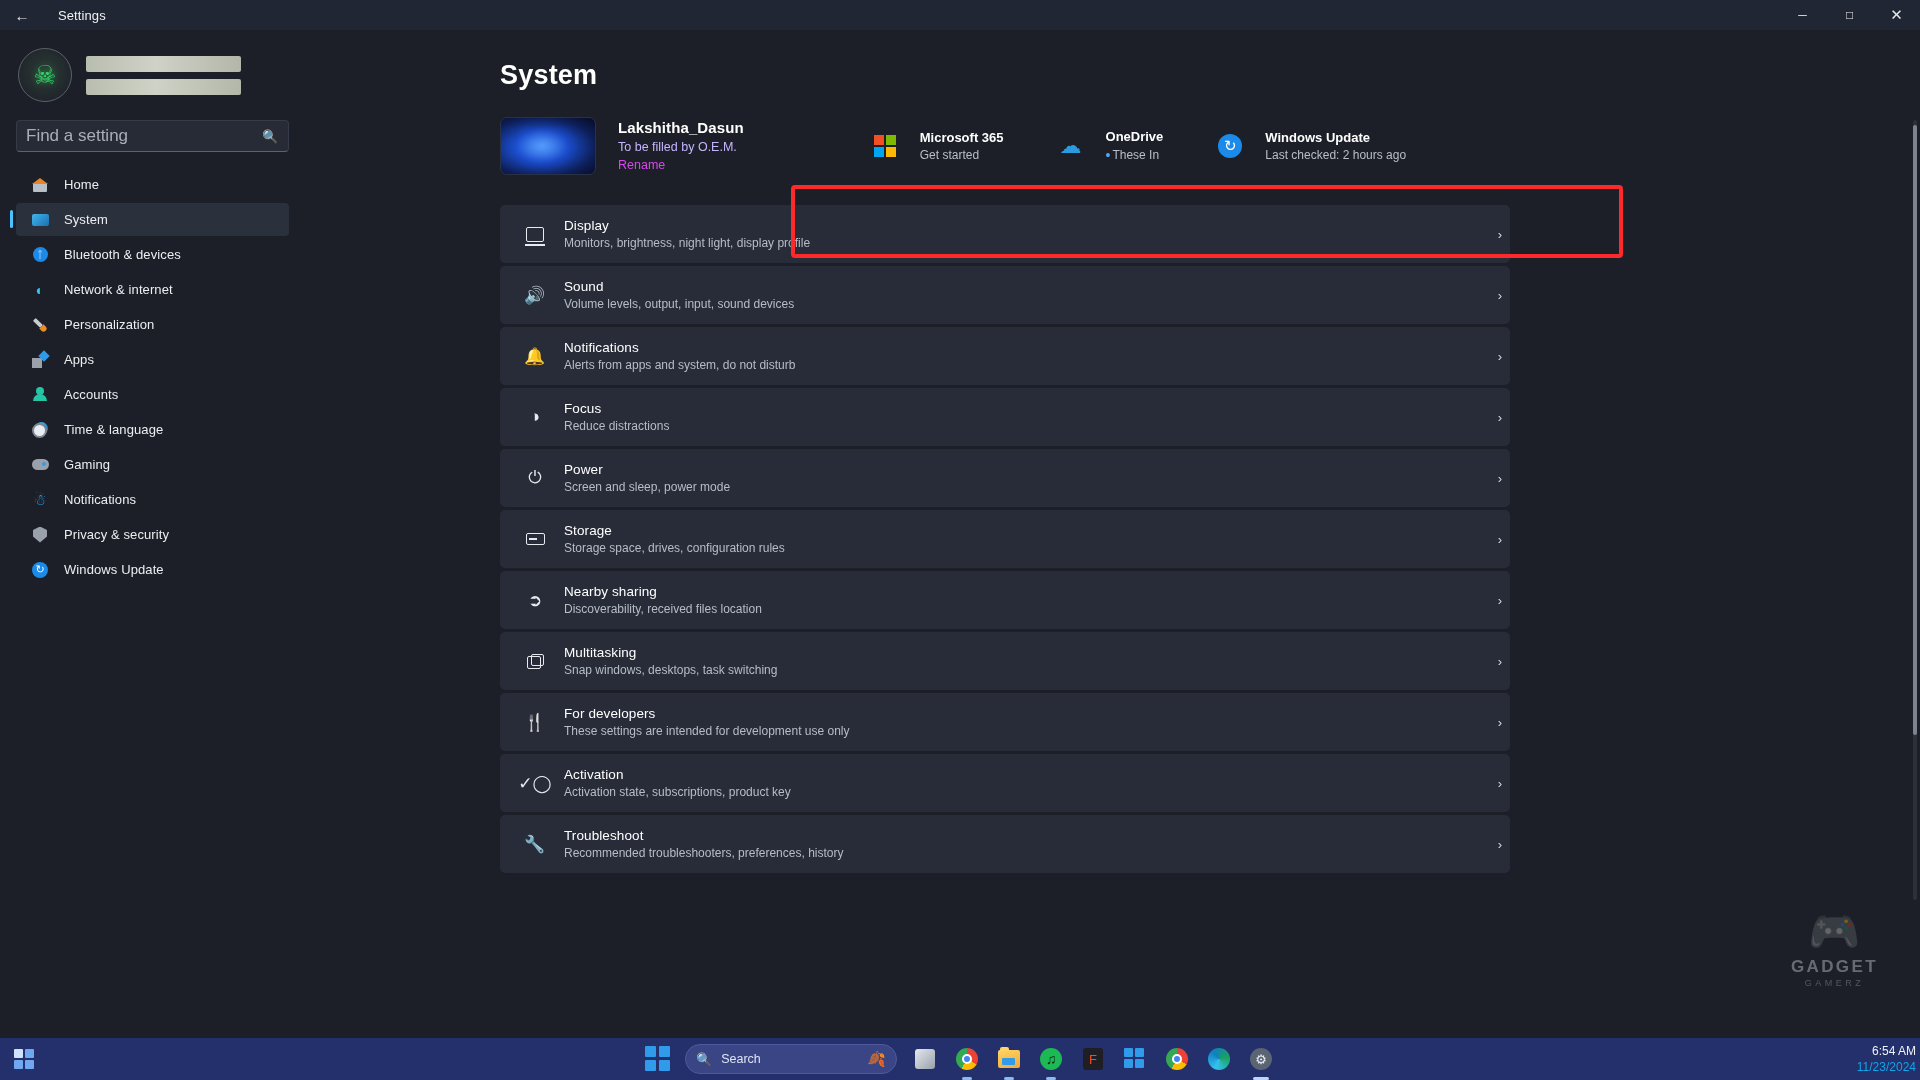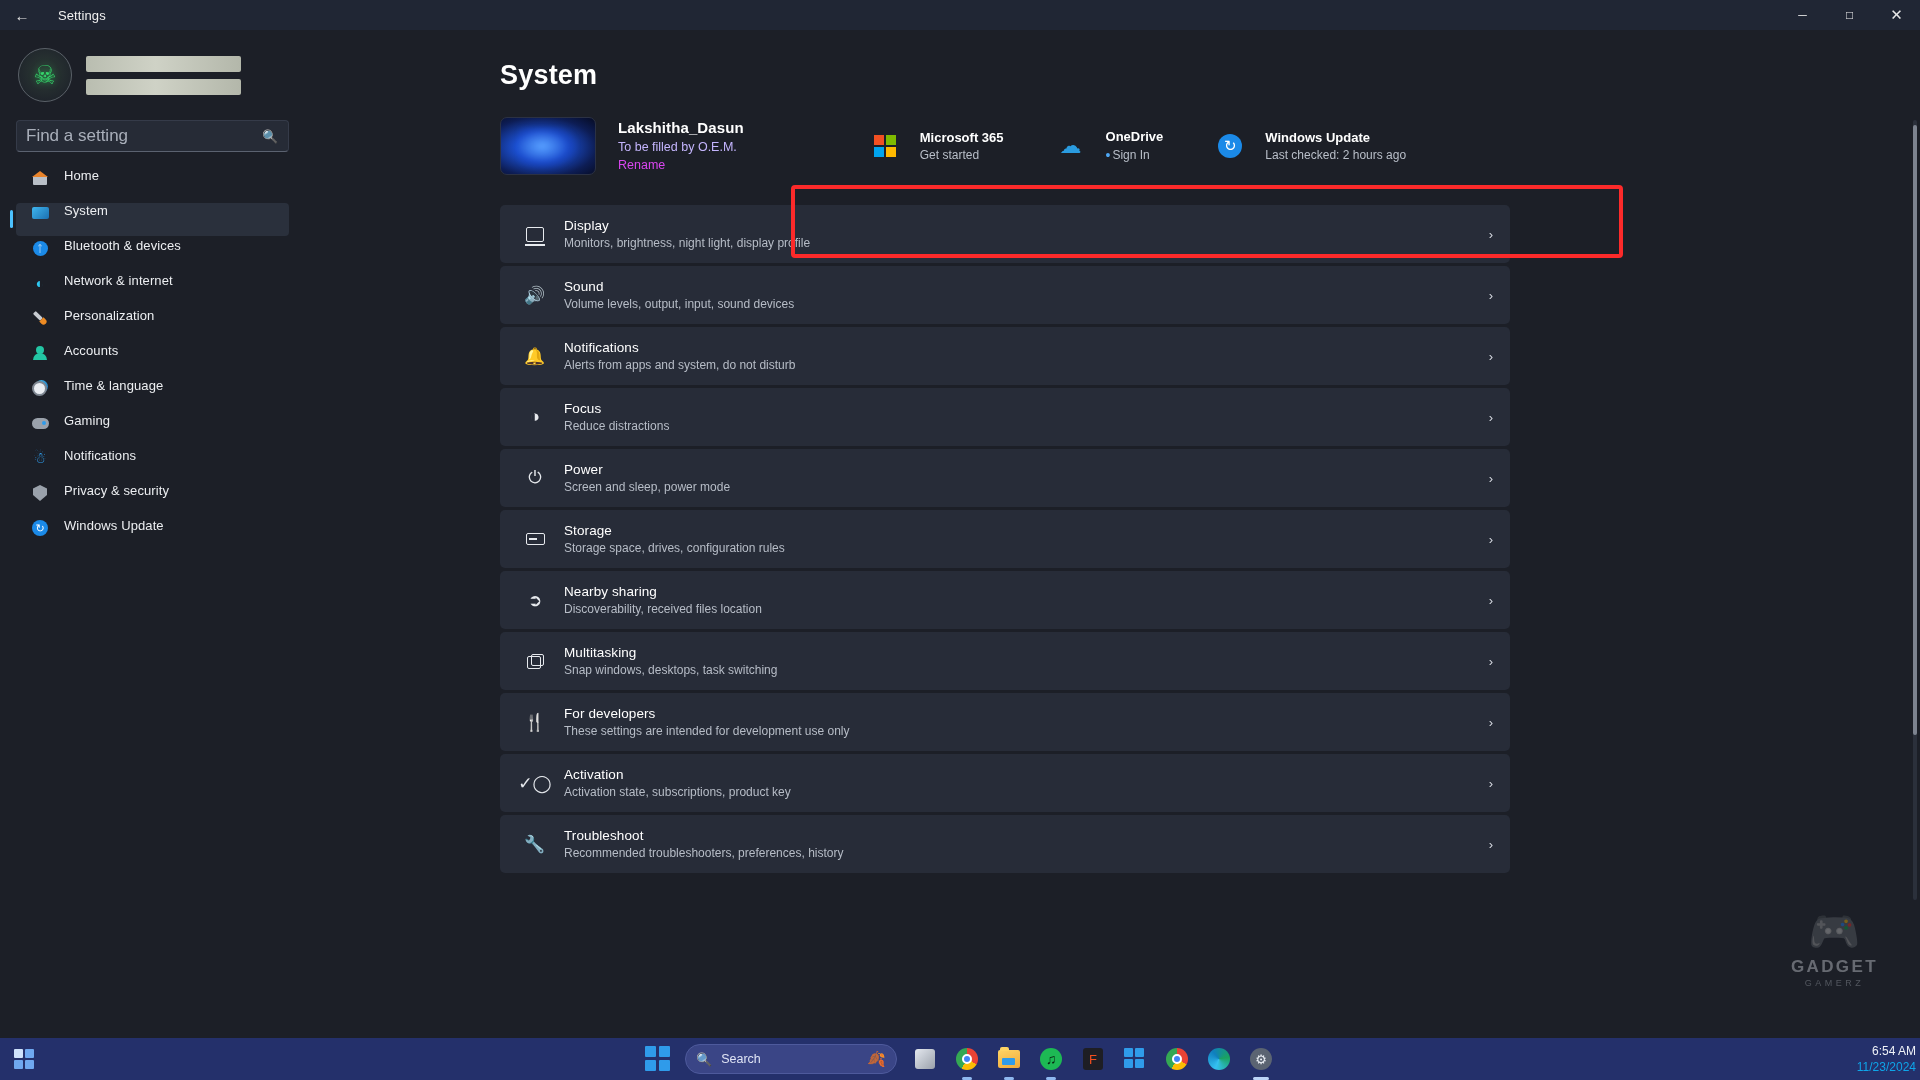--- a/index.html
+++ b/index.html
@@ -57,21 +57,21 @@
   .search-box input {
     flex: 1; background: transparent; border: none; outline: none;
     color: #d8dce3; font-size: 17px; font-family: "Liberation Sans", sans-serif;
   }
   .search-box input::placeholder { color: #a9afba; }
   .search-ico { color: #cfd4dc; font-size: 13px; margin-left: 4px; }
 
   .nav { margin-top: 16px; }
   .nav-item {
     position: relative; height: 33px; margin: 0 16px 2px 16px;
-    display: flex; border-radius: 4px; padding-left: 12px;
+    display: flex; align-items: center; border-radius: 4px; padding-left: 12px;
   }
   .nav-item.active { background: #2a303c; }
   .nav-item.active::before {
     content: ""; position: absolute; left: -6px; top: 7px; width: 3px; height: 18px;
     background: #4cc2ff; border-radius: 2px;
   }
   .nav-ico { width: 24px; height: 20px; display: flex; align-items: center; justify-content: center;
              font-size: 14px; flex: 0 0 auto; }
   .nav-label { color: #eceef1; font-size: 13px; margin-left: 12px; letter-spacing: .1px; }
 
@@ -156,21 +156,21 @@
   .ms-logo i:nth-child(3) { background: #00a4ef; }
   .ms-logo i:nth-child(4) { background: #ffb900; }
   .od-cloud { color: #2a9bdf; font-size: 22px; line-height: 1; }
   .wu-circle { width: 24px; height: 24px; border-radius: 50%; background: #1b8ae8;
                color: #fff; font-size: 15px; display:flex; align-items:center; justify-content:center; }
 
   
   .list { margin: 30px 0 0 195px; width: 1010px; }
   .row {
     height: 58px; background: #272c38; border-radius: 5px; margin-bottom: 3px;
-    display: flex; align-items: center; padding: 0 17px 0 20px; position: relative;
+    display: flex; align-items: center; padding: 0 8px 0 20px; position: relative;
   }
   .row-ico { width: 30px; color: #e7eaee; font-size: 17px; display:flex; align-items:center; justify-content:center; flex:0 0 auto; }
   .row-text { margin-left: 14px; }
   .row-title { color: #ffffff; font-size: 13.5px; letter-spacing: .1px; }
   .row-sub { color: #b7bdc7; font-size: 12px; margin-top: 3px; }
   .row-chev { margin-left: auto; color: #d5d9e0; font-size: 13px; }
 
   .highlight-box {
     position: absolute; left: 486px; top: 155px; width: 832px; height: 73px;
     border: 4px solid #fc2a2a; border-radius: 4px; pointer-events: none; z-index: 5;
@@ -318,20 +318,26 @@
         <span class="nav-label">Network &amp; internet</span>
       </div>
       <div class="nav-item">
         <span class="nav-ico">
             <span class="ic-brush"></span>
           </span>
         <span class="nav-label">Personalization</span>
       </div>
       <div class="nav-item">
         <span class="nav-ico">
+            <span class="ic-apps"></span>
+          </span>
+        <span class="nav-label">Apps</span>
+      </div>
+      <div class="nav-item">
+        <span class="nav-ico">
             <span class="ic-acct"></span>
           </span>
         <span class="nav-label">Accounts</span>
       </div>
       <div class="nav-item">
         <span class="nav-ico">
             <span class="ic-time"></span>
           </span>
         <span class="nav-label">Time &amp; language</span>
       </div>
@@ -385,21 +391,21 @@
           <div class="tile-text">
             <div class="tile-title">Microsoft 365</div>
             <div class="tile-sub">Get started</div>
           </div>
         </div>
 
         <div class="tile">
           <div class="tile-ico od-cloud">☁</div>
           <div class="tile-text">
             <div class="tile-title">OneDrive</div>
-            <div class="tile-sub"><span class="dot">•</span><span>Sign In</span></div>
+            <div class="tile-sub"><span class="dot">•</span><span>These In</span></div>
           </div>
         </div>
 
         <div class="tile">
           <div class="tile-ico">
             <span class="wu-circle">↻</span>
           </div>
           <div class="tile-text">
             <div class="tile-title">Windows Update</div>
             <div class="tile-sub">Last checked: 2 hours ago</div>

